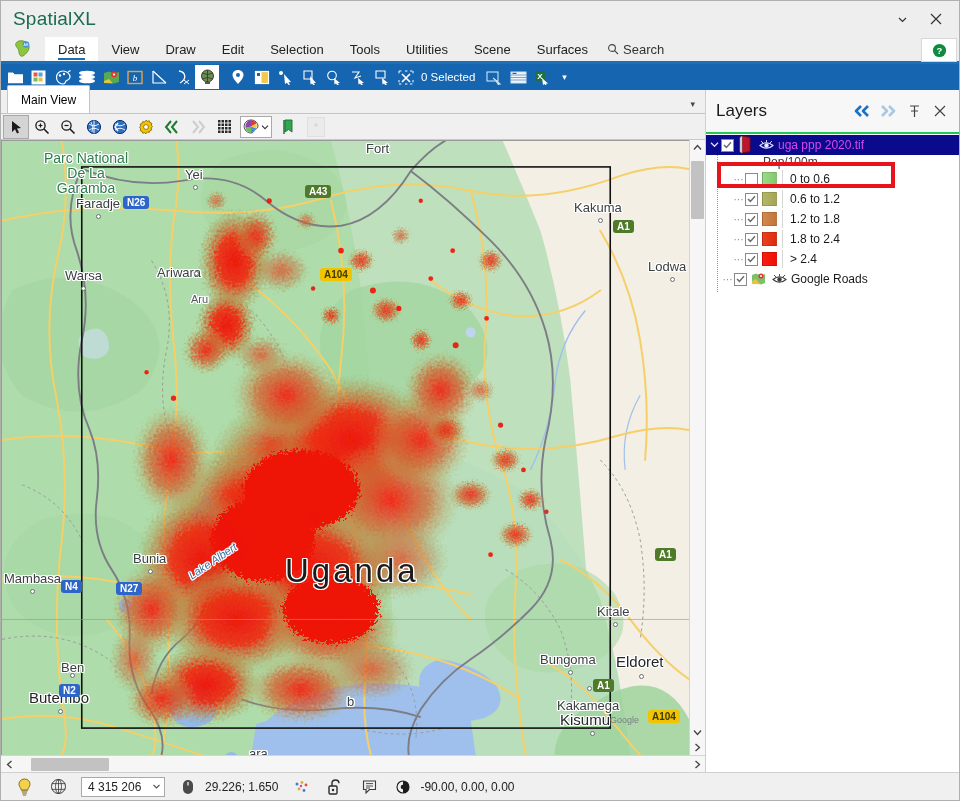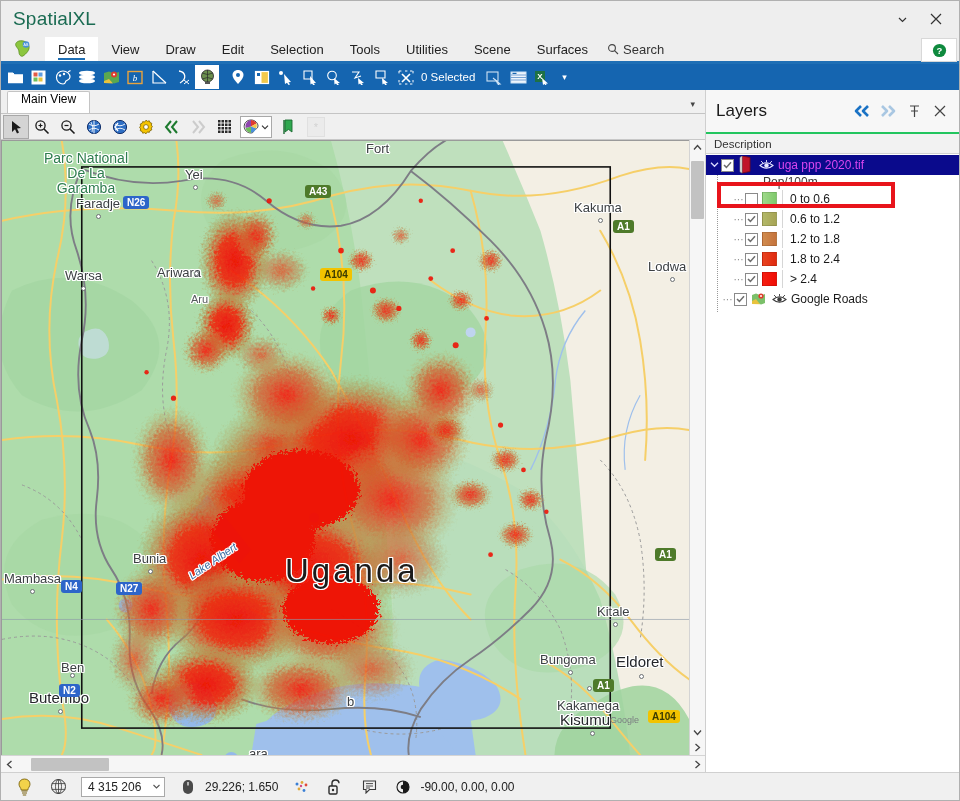--- a/index.html
+++ b/index.html
@@ -90,21 +90,21 @@
   }
 
   
   .leftpane { flex: 1 1 auto; display: flex; flex-direction: column; min-width: 0; background: #f0f0f0;}
   .tabstrip {
     height: 24px; flex: 0 0 24px; display: flex; align-items: flex-end;
     padding-left: 6px; position: relative;
     border-bottom: 1px solid #c4c4c4;
   }
   .view-tab {
-    height: 22px; padding: 0 13px; display: flex; align-items: flex-start;
+    height: 28px; padding: 0 13px; display: flex; align-items: center;
     font-size: 12px; background: #ffffff;
     border: 1px solid #c4c4c4; border-bottom: none;
     border-radius: 2px 2px 0 0; cursor: default;
   }
   .tabstrip-caret {
     position: absolute; right: 10px; bottom: 4px; color: #444; font-size: 9px;
   }
 
   .viewtoolbar {
     height: 26px; flex: 0 0 26px;
@@ -828,23 +828,20 @@
             <path d="M2 2 h9 M6.5 2 v5 M3 7 h7 M6.5 7 v6" stroke="#444" stroke-width="1.2" fill="none"></path>
           </svg>
         </div>
         <div class="ph-btn">
           <svg width="12" height="12" viewBox="0 0 12 12">
               <path d="M1 1 L11 11 M11 1 L1 11" stroke="#444" stroke-width="1.2"></path>
             </svg>
         </div>
       </div>
 
-      <div class="col-head">
-        <span>Description</span>
-      </div>
 
       <div class="tree">
 
         <div class="dotline" style="left:11px; top:18px; height:140px;"></div>
 
         <div class="trow selected" style="padding-left:2px;">
           <span class="twist">
             <svg width="9" height="9" viewBox="0 0 9 9">
                 <path d="M1 2.8 L4.5 6.3 L8 2.8" stroke="#d9d9ff" stroke-width="1.3" fill="none"></path>
               </svg>

